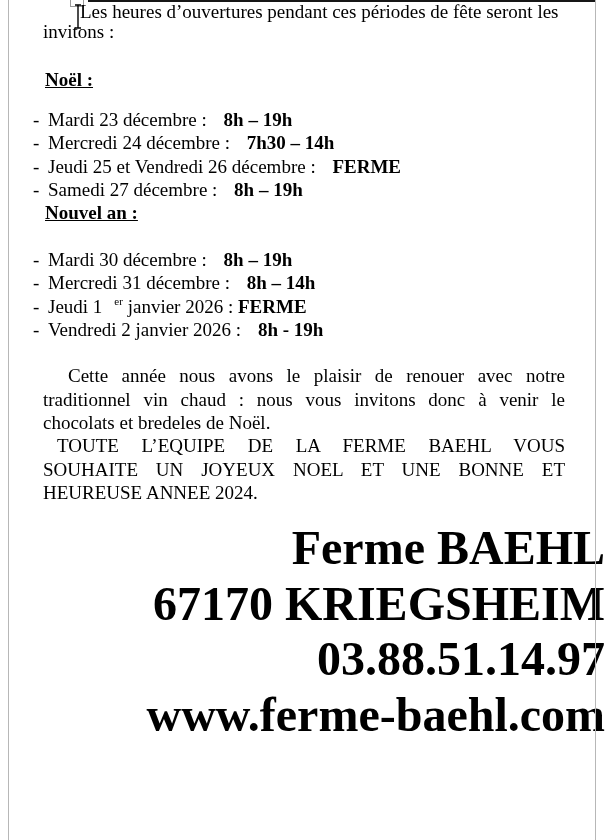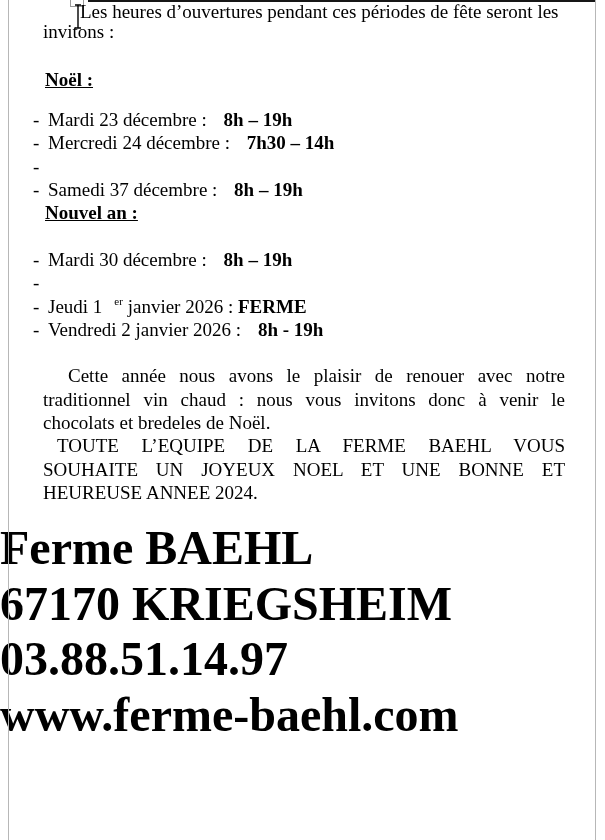--- a/index.html
+++ b/index.html
@@ -65,21 +65,21 @@
   .para.p1 { margin-top: 23px; }
   .para.p2 { margin-top: 0; }
   .jline { display: block; text-align: justify; text-align-last: justify; }
   .jline.last { text-align-last: left; }
   .jline.ind25 { padding-left: 25px; }
   .jline.ind14 { padding-left: 14px; }
 
   .footer {
     margin-top: 16px;
     width: 605px;
-    text-align: left;
+    text-align: right;
     font-weight: bold;
     font-size: 48px;
     line-height: 55.5px;
     letter-spacing: 0;
   }
 </style>
 </head>
 <body>
 
 <div class="page-edge left"></div>
@@ -105,36 +105,38 @@
     <li class="hours-item">
       <span class="dash">-</span>
       <span class="item-text"><span>Mardi 23 décembre : </span><sup></sup><span></span><b>8h – 19h</b></span>
     </li>
     <li class="hours-item">
       <span class="dash">-</span>
       <span class="item-text"><span>Mercredi 24 décembre : </span><sup></sup><span></span><b>7h30 – 14h</b></span>
     </li>
     <li class="hours-item">
       <span class="dash">-</span>
+      <span class="item-text"><span>Jeudi 25 et Vendredi 26 décembre : </span><sup></sup><span></span><b>FERME</b></span>
     </li>
     <li class="hours-item">
       <span class="dash">-</span>
-      <span class="item-text"><span>Samedi 37 décembre : </span><sup></sup><span></span><b>8h – 19h</b></span>
+      <span class="item-text"><span>Samedi 27 décembre : </span><sup></sup><span></span><b>8h – 19h</b></span>
     </li>
   </ul>
 
   <h3 class="heading h2">Nouvel an :</h3>
 
   <ul class="hours-list l2">
     <li class="hours-item">
       <span class="dash">-</span>
       <span class="item-text"><span>Mardi 30 décembre : </span><sup></sup><span></span><b>8h – 19h</b></span>
     </li>
     <li class="hours-item">
       <span class="dash">-</span>
+      <span class="item-text"><span>Mercredi 31 décembre : </span><sup></sup><span></span><b>8h – 14h</b></span>
     </li>
     <li class="hours-item">
       <span class="dash">-</span>
       <span class="item-text"><span>Jeudi 1</span><sup>er</sup><span> janvier 2026 : </span><b>FERME</b></span>
     </li>
     <li class="hours-item">
       <span class="dash">-</span>
       <span class="item-text"><span>Vendredi 2 janvier 2026 : </span><sup></sup><span></span><b>8h - 19h</b></span>
     </li>
   </ul>

